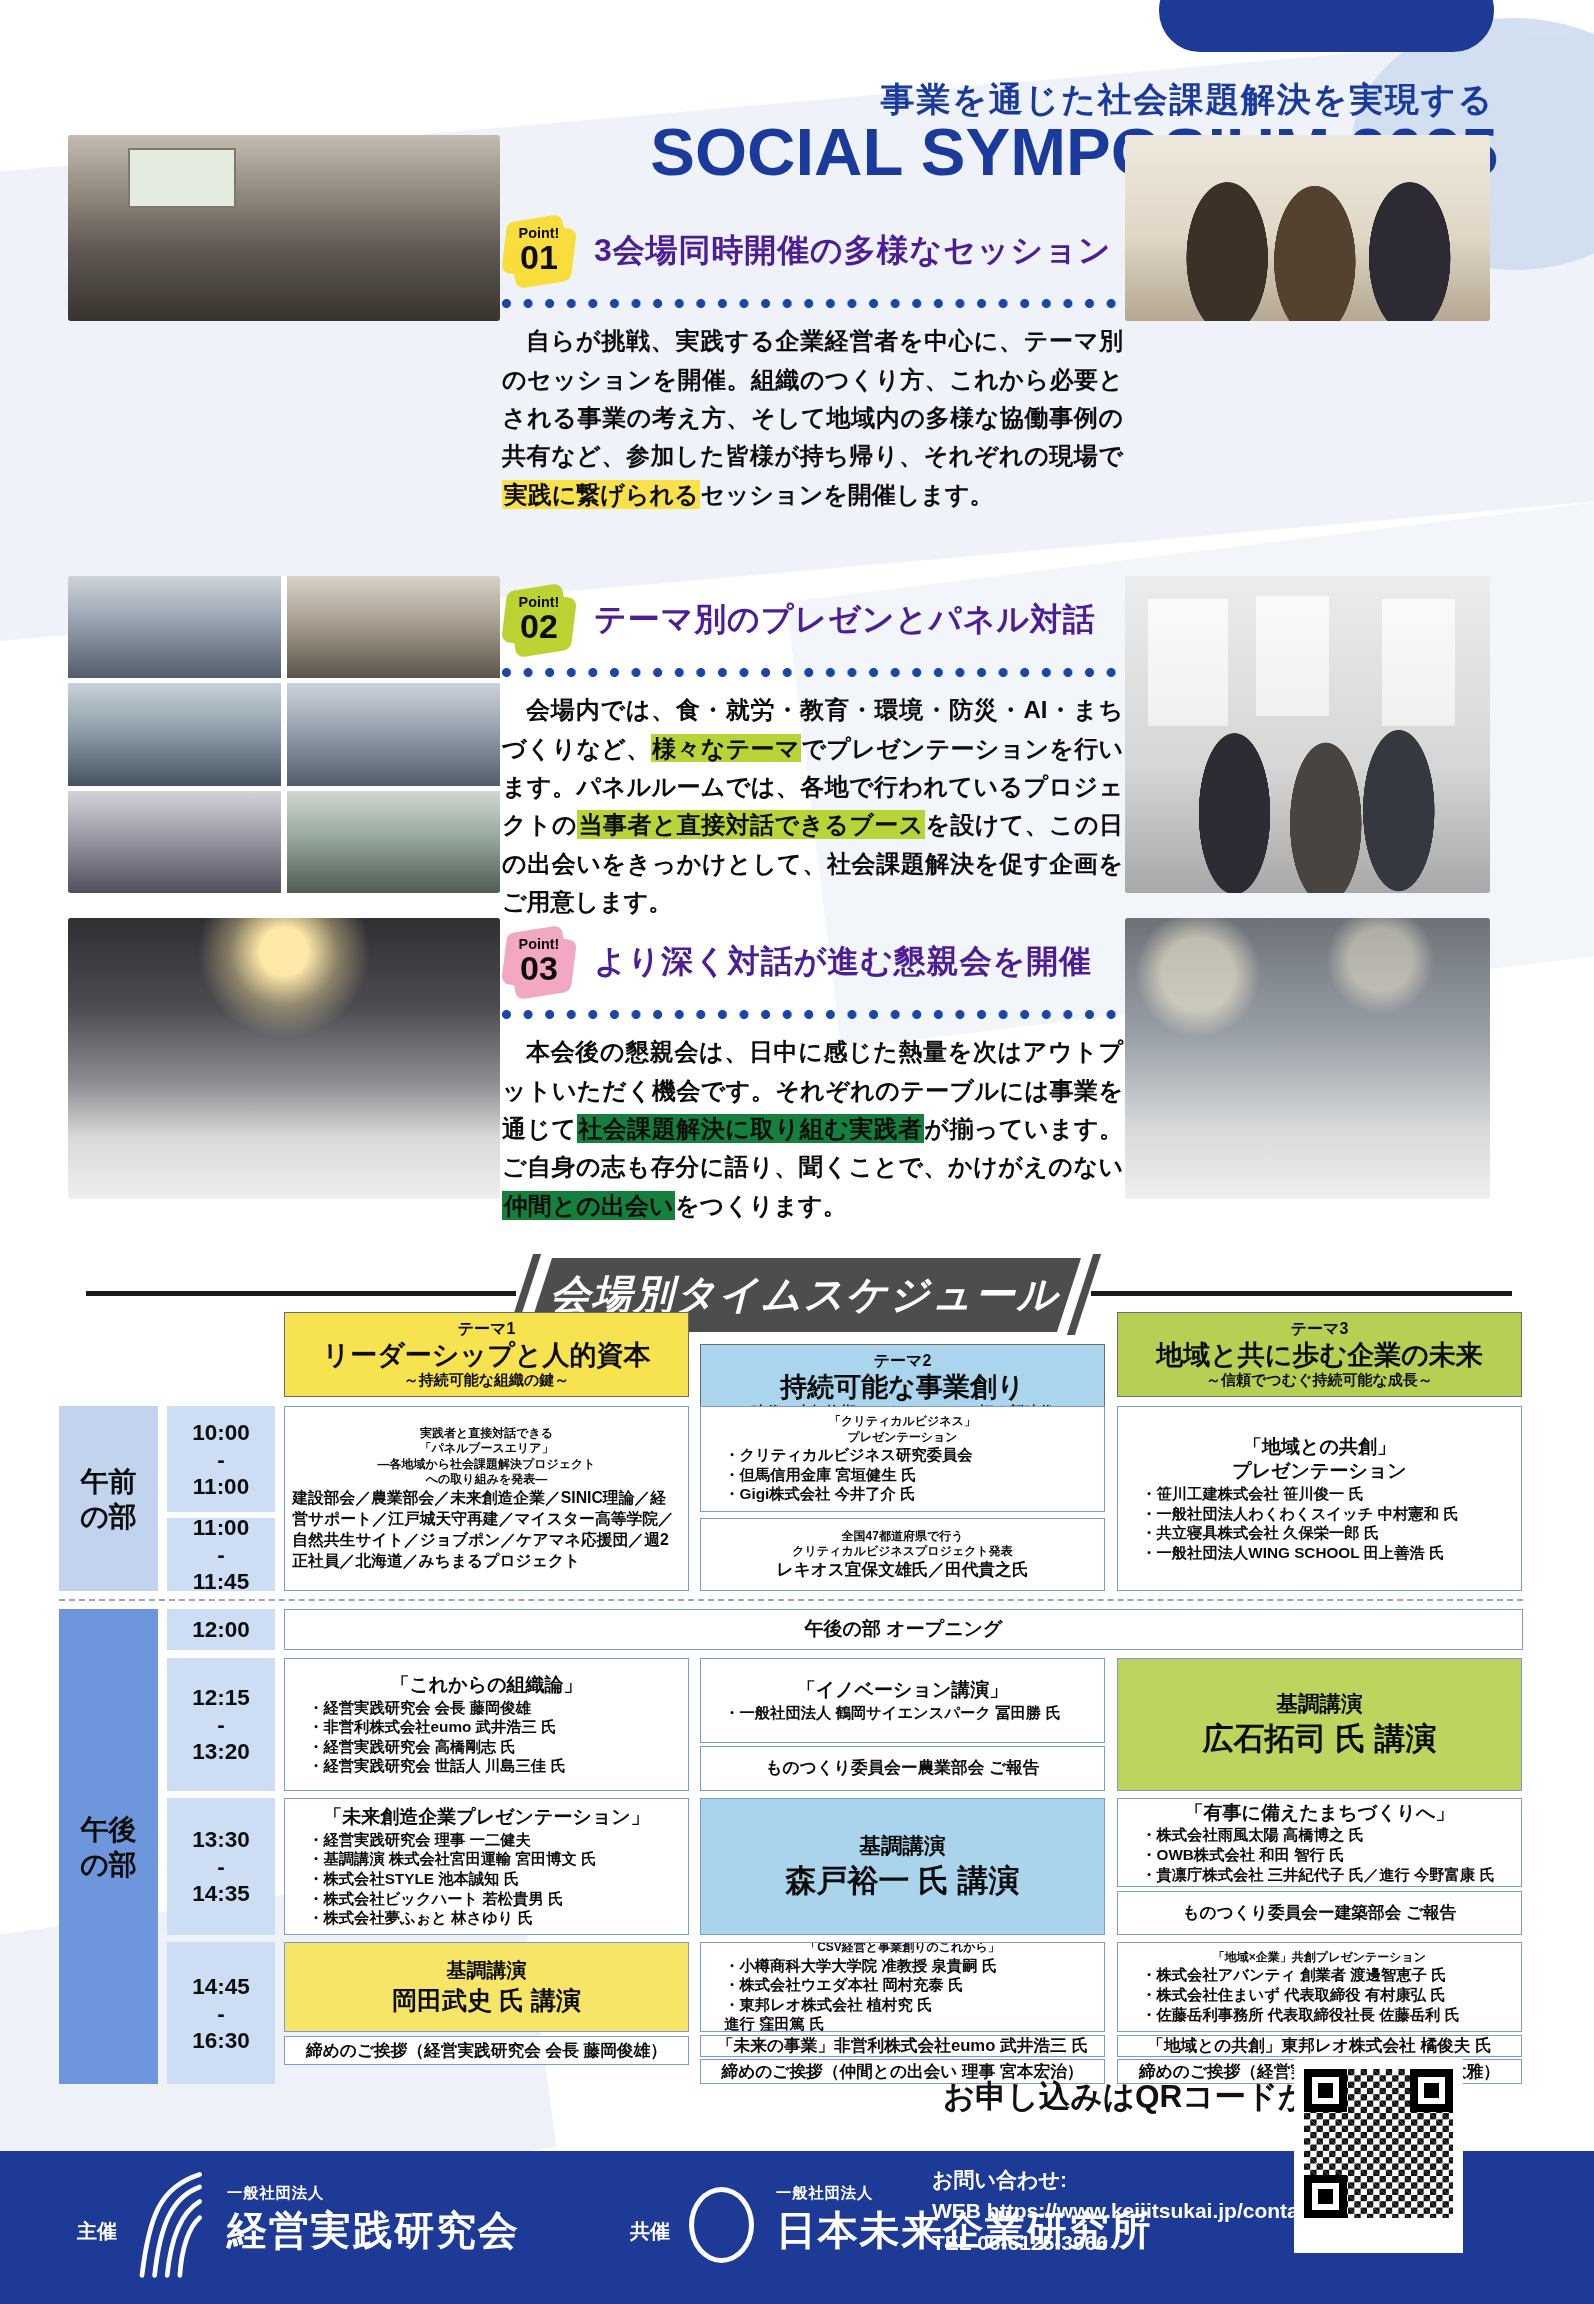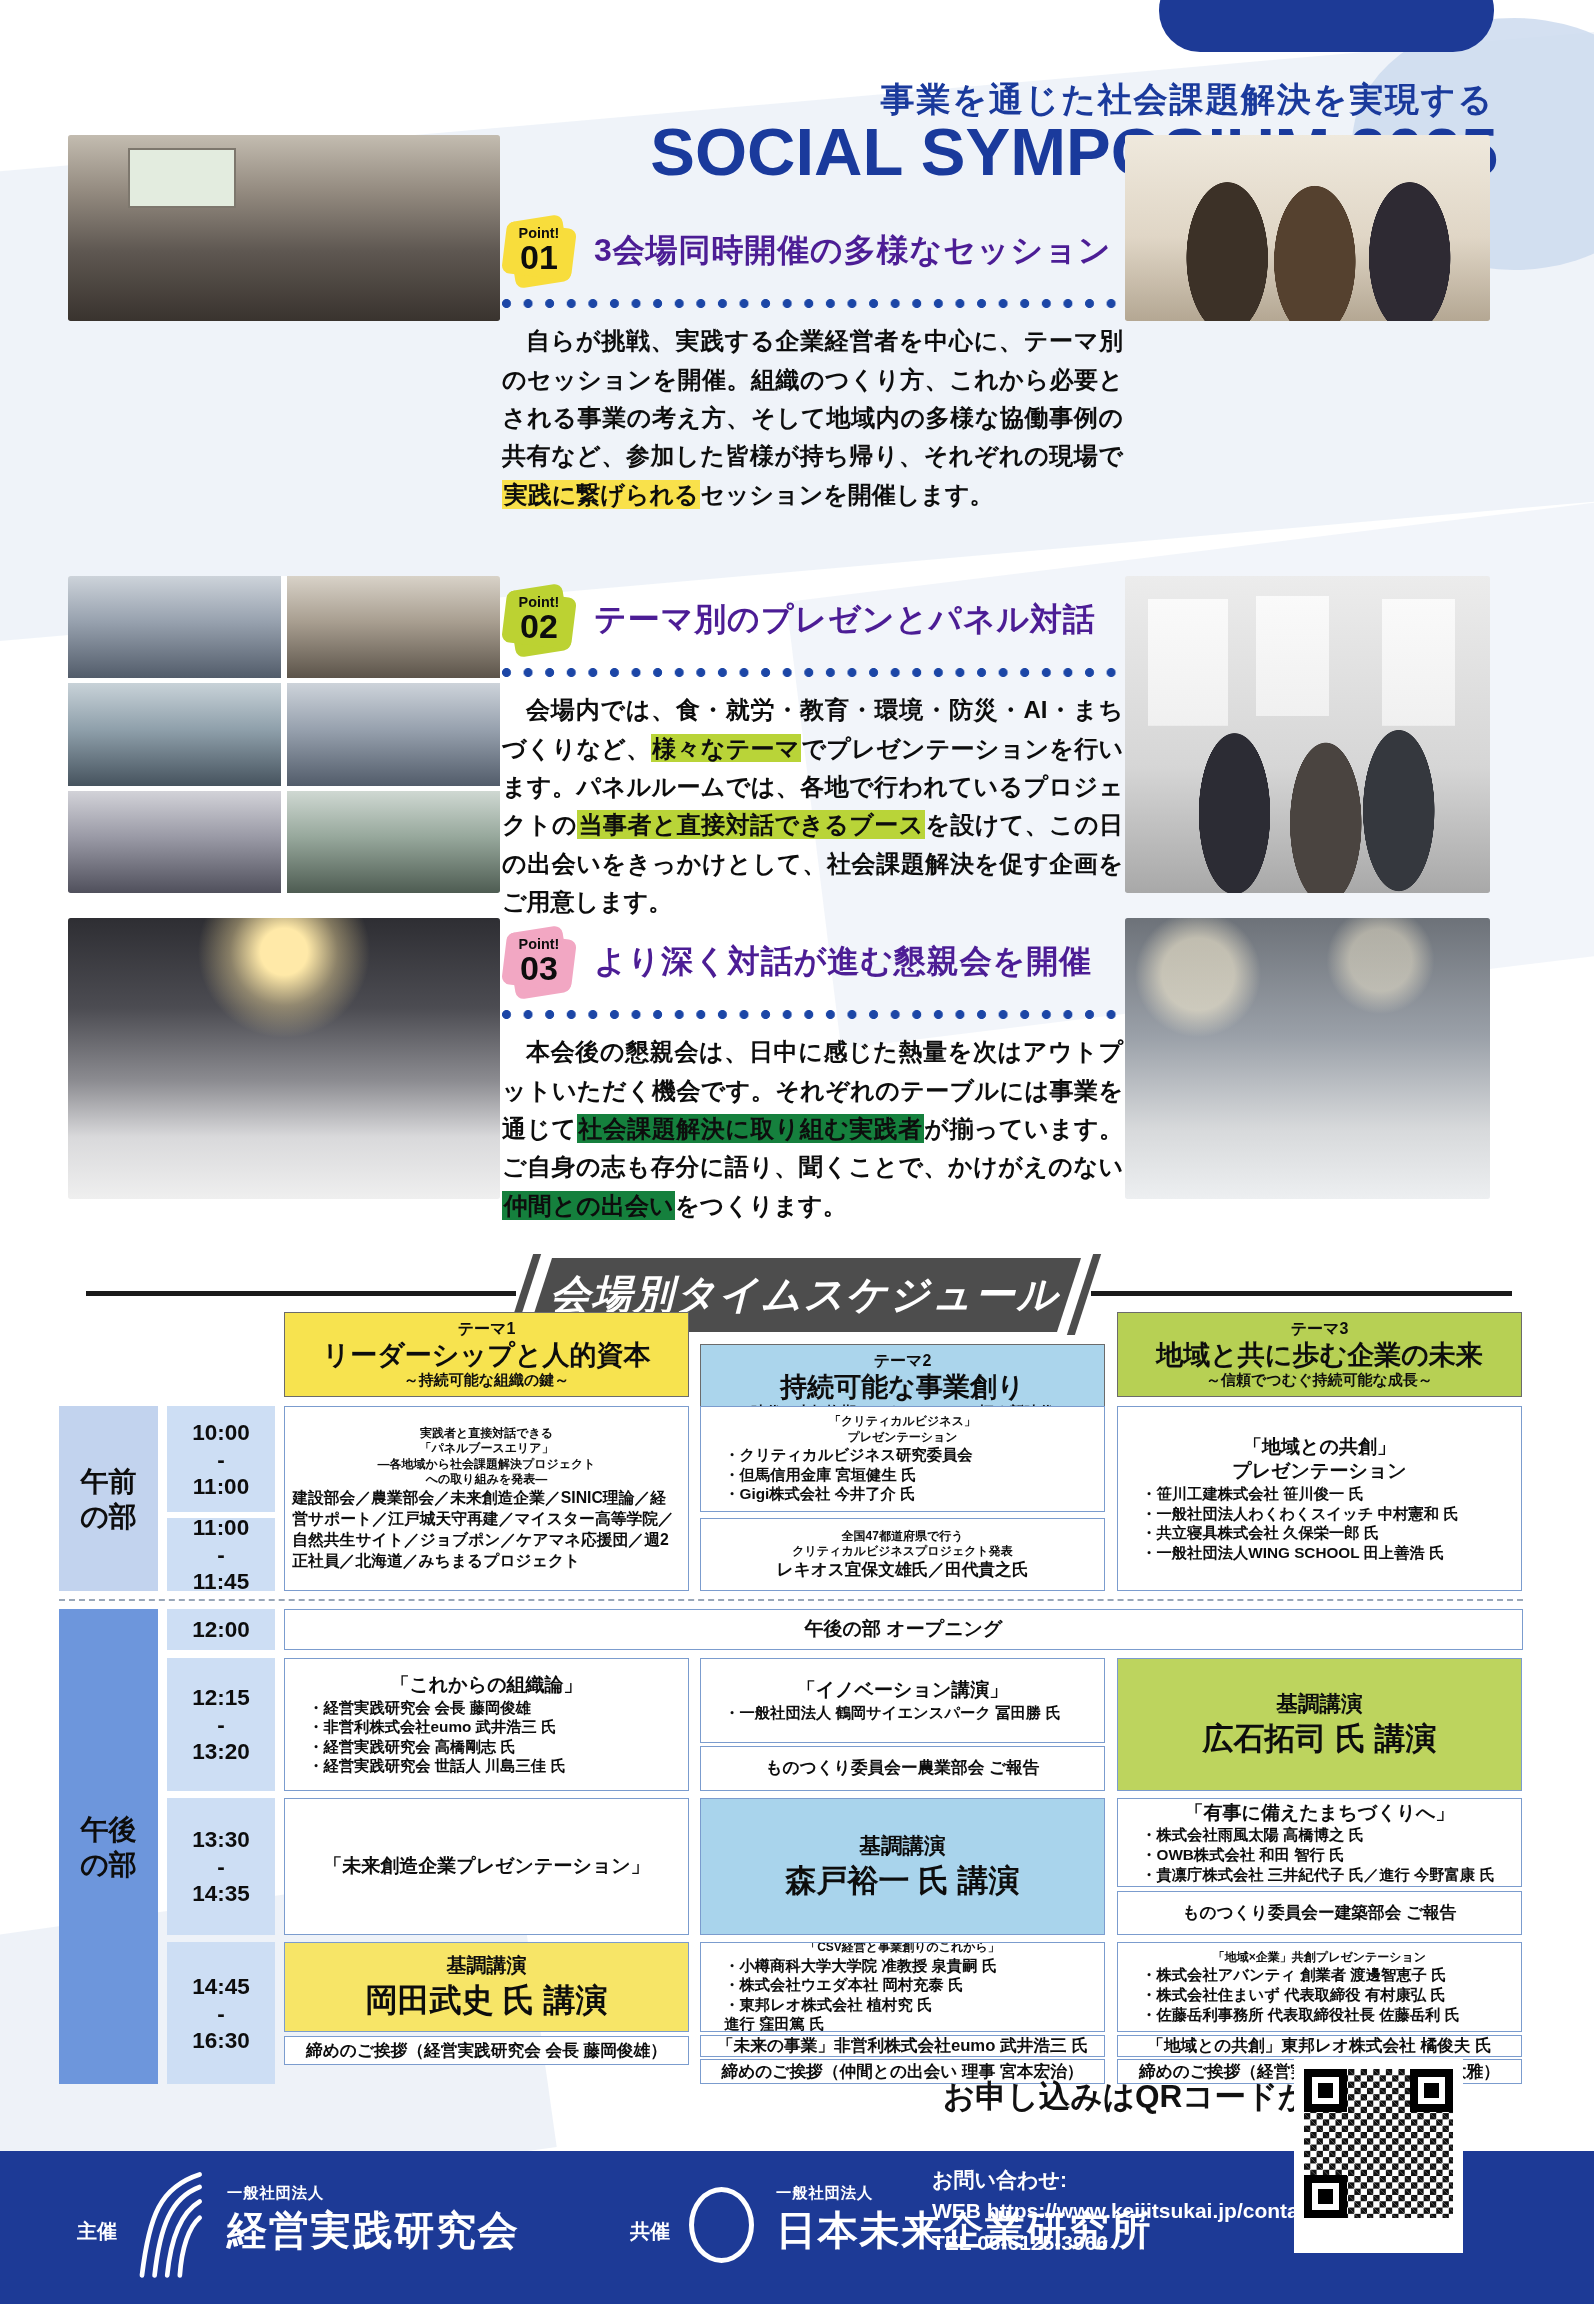--- a/index.html
+++ b/index.html
@@ -104,21 +104,21 @@
   .th1{background:#f7e34f;} .th2{background:#abd5ec;} .th3{background:#b7d054;}
   .cell-title{font-size:19px;font-weight:800;text-align:center;line-height:1.3;}
   .cell-title-sm{font-size:12px;}
   .cell-items{align-self:stretch;padding-left:16px;font-size:16.7px;font-weight:700;line-height:1.28;}
   .cell-items-sm{font-size:15.3px;}
   .cell-body{font-size:15.8px;font-weight:700;line-height:1.32;text-align:left;}
   .cell-note{font-size:16.7px;font-weight:700;text-align:right;line-height:1.2;}
   .keynote .k-label{font-size:21.6px;font-weight:800;}
   .keynote .k-name{font-size:31px;font-weight:800;}
   .keynote-sm .k-label{font-size:20px;}
-  .keynote-sm .k-name{font-size:32px;}
+  .keynote-sm .k-name{font-size:25px;}
   .k-green{background:#bdd45e;} .k-blue{background:#a9d4ec;} .k-yellow{background:#f7e567;}
   .closing{font-size:16.7px;font-weight:700;}
   .dashed-sep{position:absolute;left:59px;top:1599px;width:1464px;border-top:2.7px dashed #9aa7b8;z-index:2;}
 
   
   .apply-row{position:absolute;left:943px;top:2076px;display:flex;align-items:center;gap:12.6px;z-index:6;}
   .apply-label{font-size:31.5px;font-weight:800;color:#111;white-space:nowrap;}
   .apply-arrows{font-size:34px;font-weight:800;color:#111;letter-spacing:-7.2px;line-height:1;}
   .qr-box{position:absolute;left:1294px;top:2059px;width:169px;height:194px;background:#fff;z-index:6;}
   .qr{position:relative;margin:10px;width:149px;height:149px;background-color:#fff;
@@ -340,20 +340,27 @@
   </div>
   <div class="cell keynote k-green" style="left:1117px;top:1658px;width:405px;height:133px;">
     <div class="k-label">基調講演</div>
     <div class="k-name">広石拓司 氏 講演</div>
   </div>
 
   <div class="cell" style="left:284px;top:1798px;width:405px;height:137px;">
     <div class="cell-title">
         <div>「未来創造企業プレゼンテーション」</div>
       </div>
+    <div class="cell-items cell-items-sm">
+        <div>・経営実践研究会 理事 一二健夫</div>
+        <div>・基調講演 株式会社宮田運輸 宮田博文 氏</div>
+        <div>・株式会社STYLE 池本誠知 氏</div>
+        <div>・株式会社ビックハート 若松貴男 氏</div>
+        <div>・株式会社夢ふぉと 林さゆり 氏</div>
+      </div>
   </div>
   <div class="cell keynote k-blue" style="left:700px;top:1798px;width:405px;height:137px;">
     <div class="k-label">基調講演</div>
     <div class="k-name">森戸裕一 氏 講演</div>
   </div>
   <div class="cell" style="left:1117px;top:1798px;width:405px;height:89px;">
     <div class="cell-title">
         <div>「有事に備えたまちづくりへ」</div>
       </div>
     <div class="cell-items cell-items-sm">

